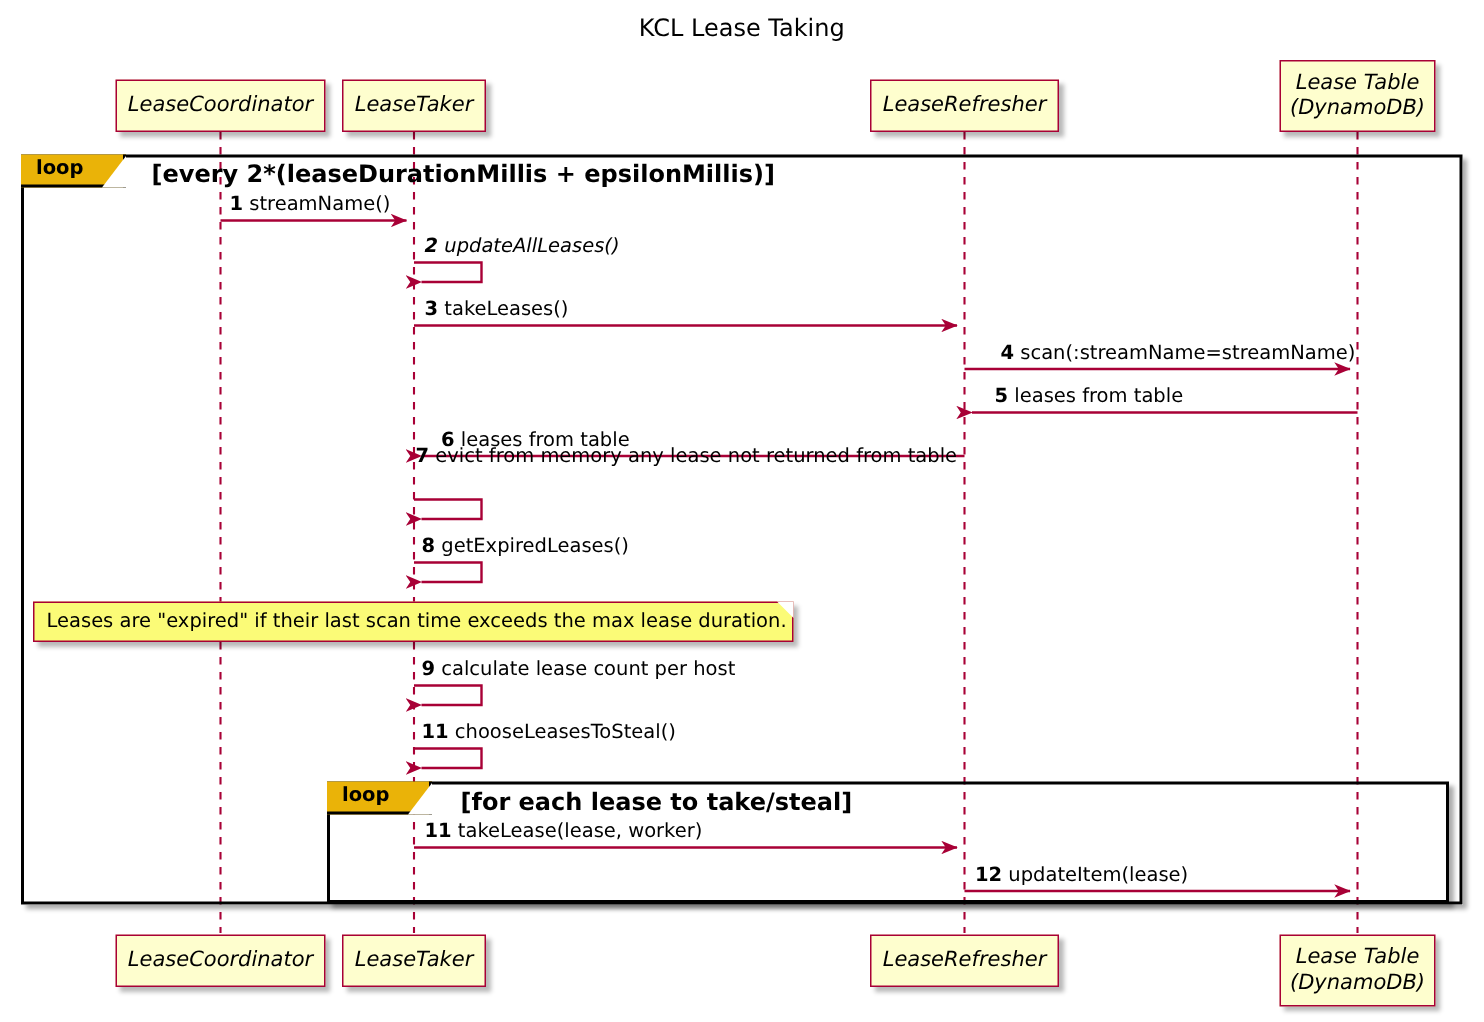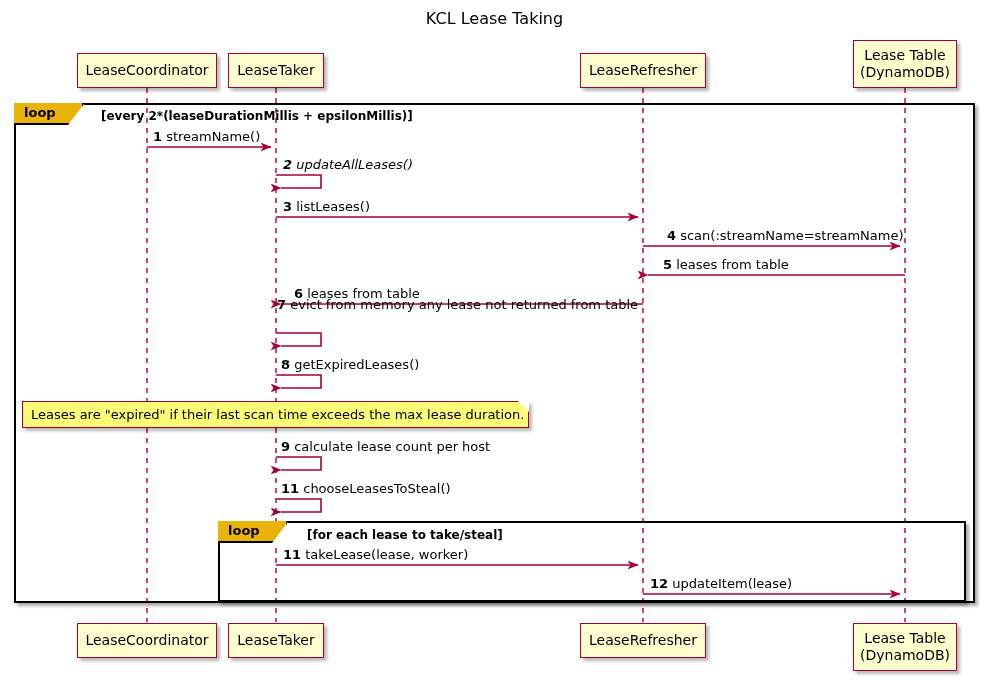--- a/index.html
+++ b/index.html
@@ -50,20 +50,21 @@
     font-size: 14px;
     line-height: 17px;
     text-align: center;
     display: flex;
     flex-direction: column;
     align-items: center;
     justify-content: center;
     box-shadow: 3px 3px 3px rgba(0,0,0,0.28);
     white-space: nowrap;
     padding: 0 0;
+    font-style: italic;
   }
   .participant .pline { display: block; }
 
   
   .frame {
     position: absolute;
     box-sizing: border-box;
     border: 2px solid #000000;
     background: transparent;
     box-shadow: 3px 3px 3px rgba(0,0,0,0.33);
@@ -86,21 +87,21 @@
     position: absolute;
     right: -2px;
     bottom: -2px;
     width: 0;
     height: 0;
     border-left: 16px solid transparent;
     border-bottom: 21px solid #FFFFFF;
   }
   .frame-guard {
     position: absolute;
-    font-size: 12px;
+    font-size: 16px;
     font-weight: bold;
     color: #000000;
     white-space: nowrap;
     line-height: 16px;
   }
 
   
   .msg-label {
     position: absolute;
     font-size: 13px;
@@ -217,21 +218,21 @@
     <span>streamName()</span>
   </div>
 
   <div class="msg-label" style="left:283px; top:157px;font-style:italic;">
     <span class="seq">2</span>
     <span>updateAllLeases()</span>
   </div>
 
   <div class="msg-label" style="left:283px; top:199px;">
     <span class="seq">3</span>
-    <span>listLeases()</span>
+    <span>takeLeases()</span>
   </div>
 
   <div class="msg-label" style="left:650px; top:228px;margin-left:17px;">
     <span class="seq">4</span>
     <span>scan(:streamName=streamName)</span>
   </div>
 
   <div class="msg-label" style="left:663px; top:257px;">
     <span class="seq">5</span>
     <span>leases from table</span>

